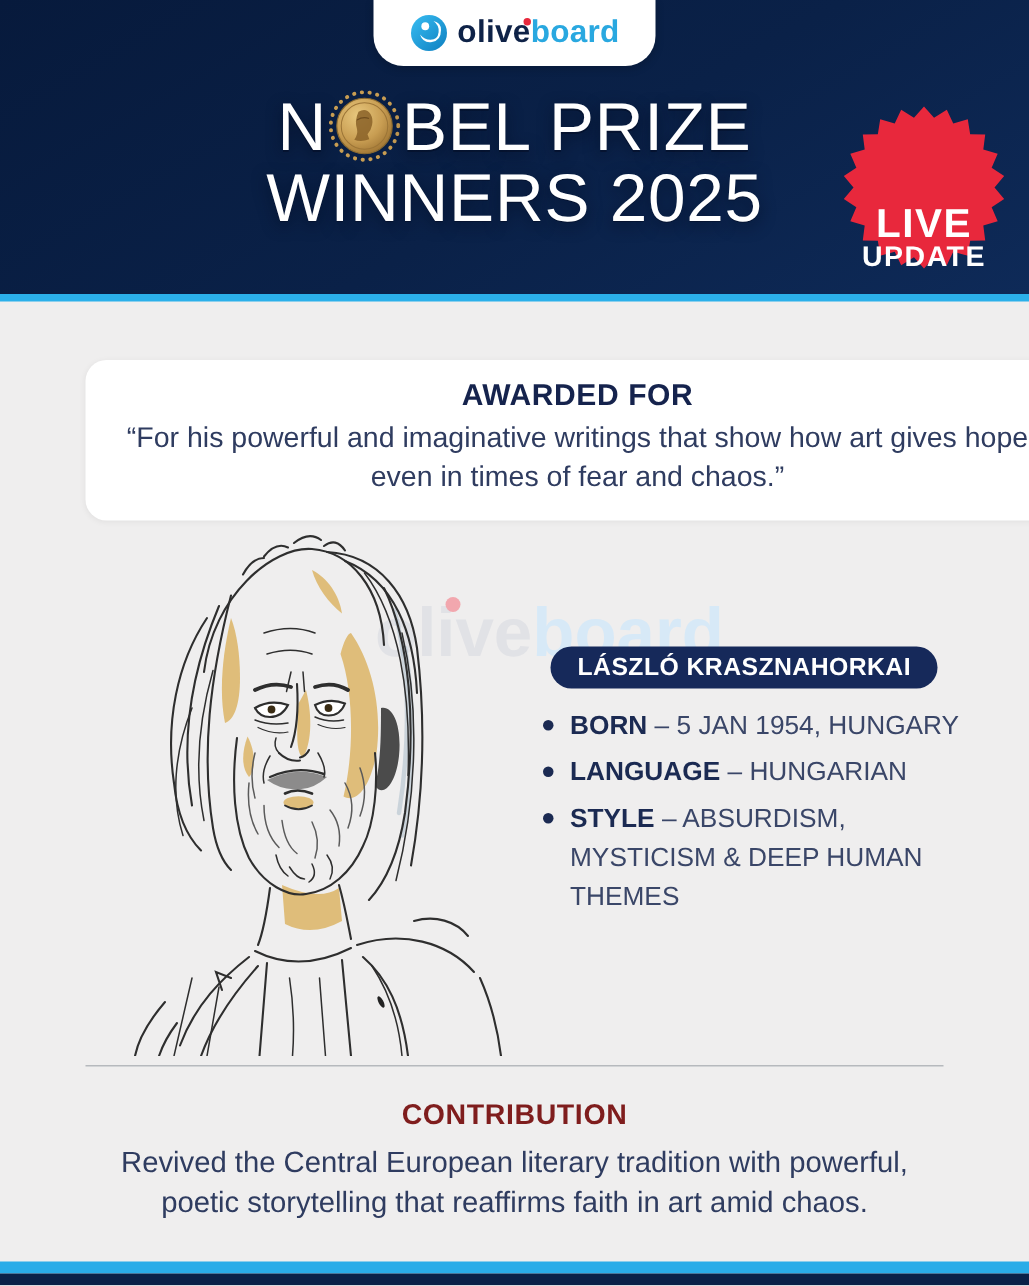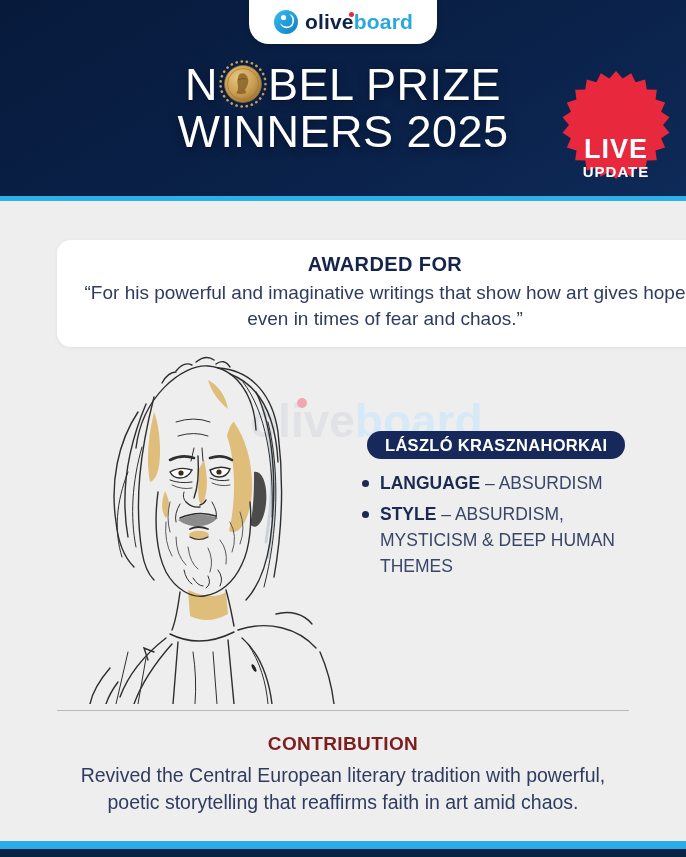--- a/index.html
+++ b/index.html
@@ -48,21 +48,21 @@
 
   .live-badge {
     position:absolute; top:70px; right:15px; width:110px; height:110px; z-index:2;
   }
   .live-badge svg { position:absolute; inset:0; width:110px; height:110px; }
   .live-text {
     position:absolute; inset:0; display:flex; flex-direction:column;
     align-items:center; justify-content:flex-end; color:#ffffff; z-index:1;
   }
   .live-l1 { font-size:27px; font-weight:800; letter-spacing:1px; line-height:27px; }
-  .live-l2 { font-size:15px; font-weight:800; letter-spacing:1px; line-height:17px; }
+  .live-l2 { font-size:19px; font-weight:800; letter-spacing:1px; line-height:17px; }
 
   .category-pill {
     position:absolute; top:181px; left:50%; transform:translateX(-50%);
     background:#29ace8; color:#ffffff; font-size:23px; font-weight:800;
     letter-spacing:1px; padding:10px 34px; border-radius:999px; z-index:4;
     box-shadow:0 0 0 3px rgba(10,33,72,.25);
   }
 
   
   .awarded-card {
@@ -297,21 +297,25 @@
       <path d="M218,262 C232,258 246,262 254,272"></path>
       <ellipse cx="196" cy="316" rx="1.6" ry="4.2" transform="rotate(-28 196 316)" fill="#222222" stroke="none"></ellipse>
     </g>
   </svg>
 
   <div class="name-pill">LÁSZLÓ KRASZNAHORKAI</div>
 
   <ul class="facts">
     <li class="fact">
       <span class="fact-bullet"></span>
-      <span class="fact-label">LANGUAGE</span> <span>– ABSURDISM</span>
+      <span class="fact-label">BORN</span> <span>– 5 JAN 1954, HUNGARY</span>
+    </li>
+    <li class="fact">
+      <span class="fact-bullet"></span>
+      <span class="fact-label">LANGUAGE</span> <span>– HUNGARIAN</span>
     </li>
     <li class="fact">
       <span class="fact-bullet"></span>
       <span class="fact-label">STYLE</span> <span>– ABSURDISM, MYSTICISM &amp; DEEP HUMAN THEMES</span>
     </li>
   </ul>
 
   <hr class="divider">
   <div class="contribution">
     <div class="contribution-heading">CONTRIBUTION</div>

